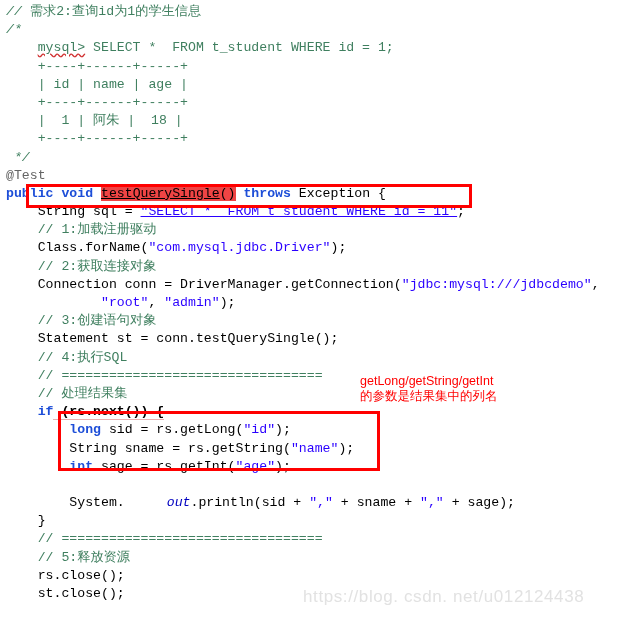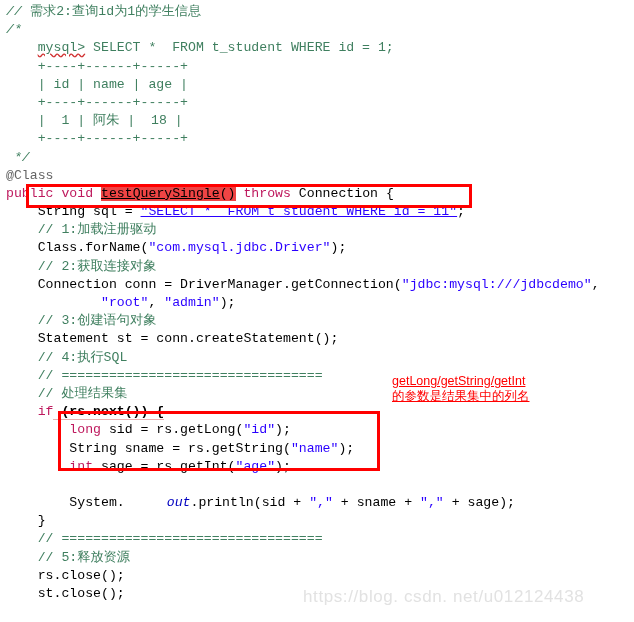--- a/index.html
+++ b/index.html
@@ -30,21 +30,21 @@
     width: 626px;
   }
   .line {
     height: 18.2px;
     white-space: pre;
     position: relative;
   }
   
   .cmt      { color: #3f7f5f; }
   .cmt-i    { color: #3f7f5f; font-style: italic; }
-  .kw       { color: #be185d; font-weight: normal; text-align: right; }
+  .kw       { color: #1d4ed8; font-weight: bold; text-align: right; }
   .str      { color: #2a00ff; }
   .str-u    { color: #2a00ff; text-decoration: underline; }
   .ann      { color: #646464; }
   .fld      { color: #0000c0; font-style: italic; margin-left: 42px; }
   .mth-i    { color: #000000; }
   .plain    { color: #000000; }
   .hl       { background: #ef4444; }
   .ul       { text-decoration: underline; }
   .sqlwave  {
     text-decoration: underline;
@@ -77,23 +77,22 @@
   }
   .red-note {
     position: absolute;
     color: #ff0000;
     font-family: "Liberation Sans", sans-serif;
     font-size: 12.5px;
     line-height: 15px;
     white-space: pre;
   }
   #note-getters {
-    left: 392px;
+    left: 360px;
     top: 374px;
-    text-decoration: underline;
   }
   .watermark {
     position: absolute;
     left: 303px;
     top: 588px;
     color: #e2e2e2;
     font-family: Liberation Sans, sans-serif;
     font-size: 17px;
     letter-spacing: 0.6px;
     white-space: pre;
@@ -117,39 +116,39 @@
     <div class="line"><span class="cmt">    </span><span class="cmt">| id | name | age |</span></div>
 
     <div class="line"><span class="cmt">    </span><span class="cmt">+----+------+-----+</span></div>
 
     <div class="line"><span class="cmt">    </span><span class="cmt">|  1 | 阿朱 |  18 |</span></div>
 
     <div class="line"><span class="cmt">    </span><span class="cmt">+----+------+-----+</span></div>
 
     <div class="line"><span class="cmt-i"> */</span></div>
 
-    <div class="line"><span class="ann">@Class</span></div>
+    <div class="line"><span class="ann">@Test</span></div>
 
-    <div class="line"><span class="kw">public</span><span class="plain"> </span><span class="kw">void</span><span class="plain"> </span><span class="plain hl ul">testQuerySingle</span><span class="plain hl">()</span><span class="plain"> </span><span class="kw">throws</span><span class="plain"> </span><span class="plain">Connection</span><span class="plain"> </span><span class="plain">{</span></div>
+    <div class="line"><span class="kw">public</span><span class="plain"> </span><span class="kw">void</span><span class="plain"> </span><span class="plain hl ul">testQuerySingle</span><span class="plain hl">()</span><span class="plain"> </span><span class="kw">throws</span><span class="plain"> </span><span class="plain">Exception</span><span class="plain"> </span><span class="plain">{</span></div>
 
     <div class="line"><span class="plain">    </span><span class="plain">String</span><span class="plain"> sql = </span><span class="str-u">"SELECT *  FROM t_student WHERE id = 11"</span><span class="plain">;</span></div>
 
     <div class="line"><span class="plain">    </span><span class="cmt">// 1:加载注册驱动</span></div>
 
     <div class="line"><span class="plain">    </span><span class="mth-i">Class.forName(</span><span class="str">"com.mysql.jdbc.Driver"</span><span class="plain">);</span></div>
 
     <div class="line"><span class="plain">    </span><span class="cmt">// 2:获取连接对象</span></div>
 
     <div class="line"><span class="plain">    </span><span class="plain">Connection conn = DriverManager.</span><span class="mth-i">getConnection</span><span class="plain">(</span><span class="str">"jdbc:mysql:///jdbcdemo"</span><span class="plain">,</span></div>
 
     <div class="line"><span class="plain">            </span><span class="str">"root"</span><span class="plain">, </span><span class="str">"admin"</span><span class="plain">);</span></div>
 
     <div class="line"><span class="plain">    </span><span class="cmt">// 3:创建语句对象</span></div>
 
-    <div class="line"><span class="plain">    </span><span class="plain">Statement st = conn.createStatement();</span></div>
+    <div class="line"><span class="plain">    </span><span class="plain">Statement st = conn.testQuerySingle();</span></div>
 
     <div class="line"><span class="plain">    </span><span class="cmt">// 4:执行SQL</span></div>
 
     <div class="line"><span class="plain">    </span><span class="cmt">// =================================</span></div>
 
 
     <div class="line"><span class="plain">    </span><span class="cmt">// 处理结果集</span></div>
 
     <div class="line"><span class="plain">    </span><span class="kw">if</span><span class="plain faint-u"> (rs.next()) {</span></div>
 

